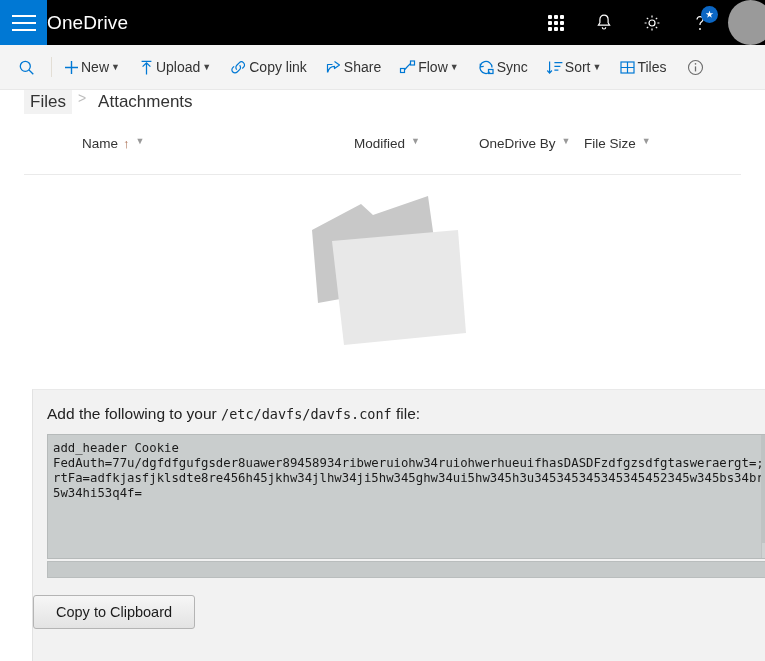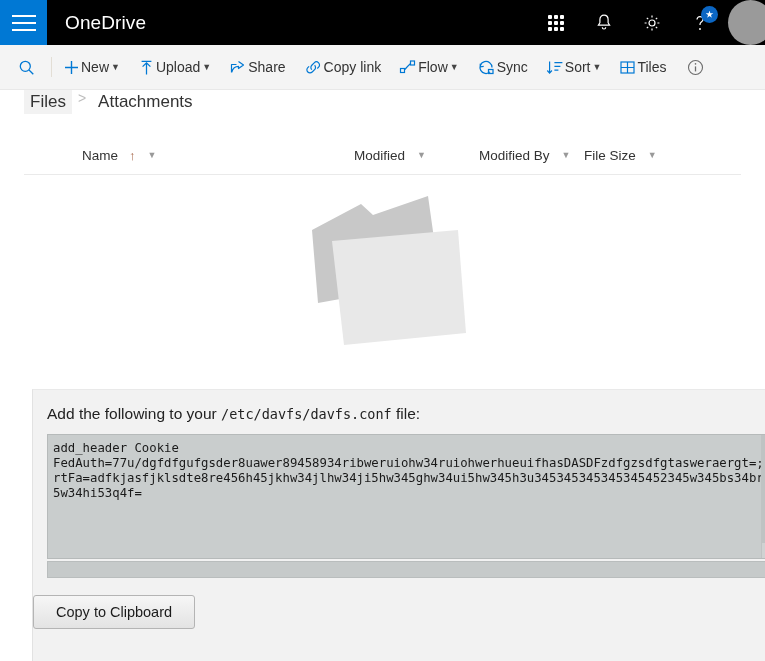--- a/index.html
+++ b/index.html
@@ -26,21 +26,21 @@
     display: flex; align-items: center; justify-content: center;
     cursor: pointer;
   }
   #waffle-button .bars { width: 24px; }
   #waffle-button .bars i {
     display: block; height: 2px; background: #ffffff; margin: 5px 0;
   }
   #suite-title {
     color: #ffffff;
     font-size: 19px;
-    margin-left: 18px;
+    margin-left: 0;
     letter-spacing: .1px;
     white-space: nowrap;
   }
   #suite-actions {
     margin-left: auto;
     display: flex; align-items: center;
     height: 45px;
   }
   .suite-icon {
     width: 48px; height: 45px;
@@ -110,21 +110,21 @@
   
   #list-header {
     height: 38px;
     display: flex; align-items: center;
     padding-left: 24px;
     font-size: 13.5px;
     color: #333333;
     background: #ffffff;
   }
   .col {
-    display: flex; align-items: center; gap: 11px;
+    display: flex; align-items: flex-start; gap: 5px;
     cursor: pointer; height: 38px;
   }
   .col .chev { color: #999; font-size: 9px; }
   #col-doc-icon { width: 46px; display: flex; justify-content: flex-start; padding-left: 58px; }
   #col-name { width: 272px; }
   #col-modified { width: 125px; }
   #col-modified-by { width: 105px; }
   #col-filesize { width: 110px; }
   .sort-arrow { color: #a7674a; font-size: 13px; }
   #list-header-rule {
@@ -301,35 +301,35 @@
       <svg width="17" height="17" viewBox="0 0 17 17" aria-hidden="true">
         <path d="M8.5 15.5V4M4.6 7.6L8.5 3.8l3.9 3.8M3.6 2.4h9.8" stroke="#0078d4" stroke-width="1.25" fill="none"></path>
       </svg>
     </span>
     <span>Upload</span>
     <span class="chev">▼</span>
   </div>
 
   <div class="cmd">
     <span class="glyph">
-      <svg width="18" height="17" viewBox="0 0 18 17" aria-hidden="true">
-        <path d="M2.5 13.5V5.5h5M9.5 2.5l5 3.5-5 3.5V7.4C6 7.4 3.8 9.4 2.7 13.3" fill="none" stroke="#0078d4" stroke-width="1.2" stroke-linejoin="round"></path>
-      </svg>
-    </span>
-    <span>Share</span>
-  </div>
-
-  <div class="cmd">
-    <span class="glyph">
       <svg width="19" height="17" viewBox="0 0 19 17" aria-hidden="true">
         <path d="M7.8 10.6a3.1 3.1 0 010-4.4l2.4-2.4a3.1 3.1 0 114.4 4.4l-1.3 1.3" fill="none" stroke="#0078d4" stroke-width="1.2"></path>
         <path d="M10.6 6.2a3.1 3.1 0 010 4.4l-2.4 2.4a3.1 3.1 0 11-4.4-4.4l1.3-1.3" fill="none" stroke="#0078d4" stroke-width="1.2"></path>
       </svg>
     </span>
     <span>Copy link</span>
+  </div>
+
+  <div class="cmd">
+    <span class="glyph">
+      <svg width="18" height="17" viewBox="0 0 18 17" aria-hidden="true">
+        <path d="M2.5 13.5V5.5h5M9.5 2.5l5 3.5-5 3.5V7.4C6 7.4 3.8 9.4 2.7 13.3" fill="none" stroke="#0078d4" stroke-width="1.2" stroke-linejoin="round"></path>
+      </svg>
+    </span>
+    <span>Share</span>
   </div>
 
   <div class="cmd">
     <span class="glyph">
       <svg width="18" height="17" viewBox="0 0 18 17" aria-hidden="true">
         <rect x="1.5" y="9.5" width="4" height="4" fill="none" stroke="#0078d4" stroke-width="1.2"></rect>
         <rect x="11.5" y="2" width="4" height="4" fill="none" stroke="#0078d4" stroke-width="1.2"></rect>
         <path d="M5.8 10.5C8 8 9.6 6.3 11.6 4.5" fill="none" stroke="#0078d4" stroke-width="1.2"></path>
       </svg>
     </span>
@@ -396,21 +396,21 @@
   <div id="col-name" class="col">
     <span>Name</span>
     <span class="sort-arrow">↑</span>
     <span class="chev">▼</span>
   </div>
   <div id="col-modified" class="col">
     <span>Modified</span>
     <span class="chev">▼</span>
   </div>
   <div id="col-modified-by" class="col">
-    <span>Modified By</span>
+    <span>OneDrive By</span>
     <span class="chev">▼</span>
   </div>
   <div id="col-filesize" class="col">
     <span>File Size</span>
     <span class="chev">▼</span>
   </div>
 </div>
 <div id="list-header-rule"></div>
 
 <div id="empty-state">

